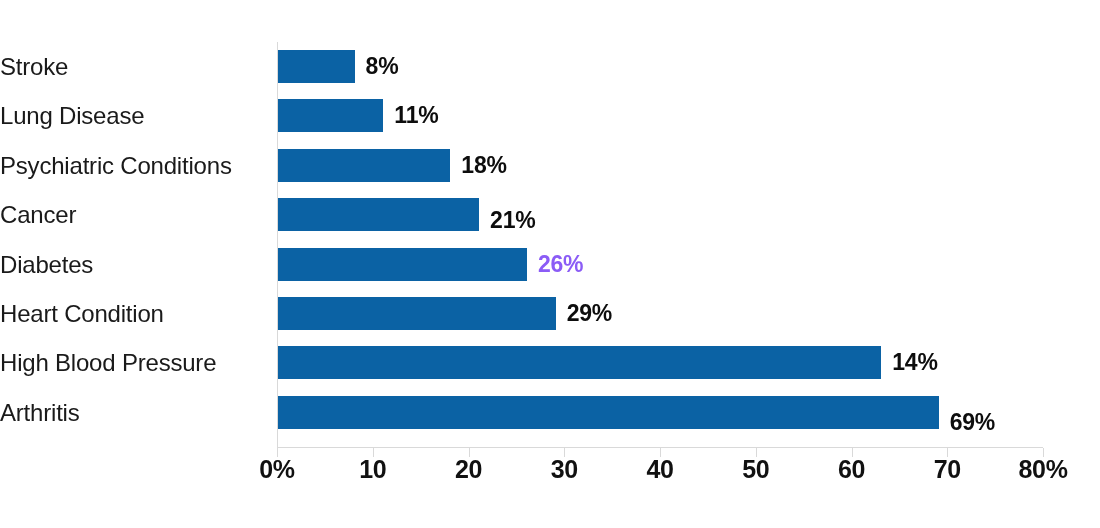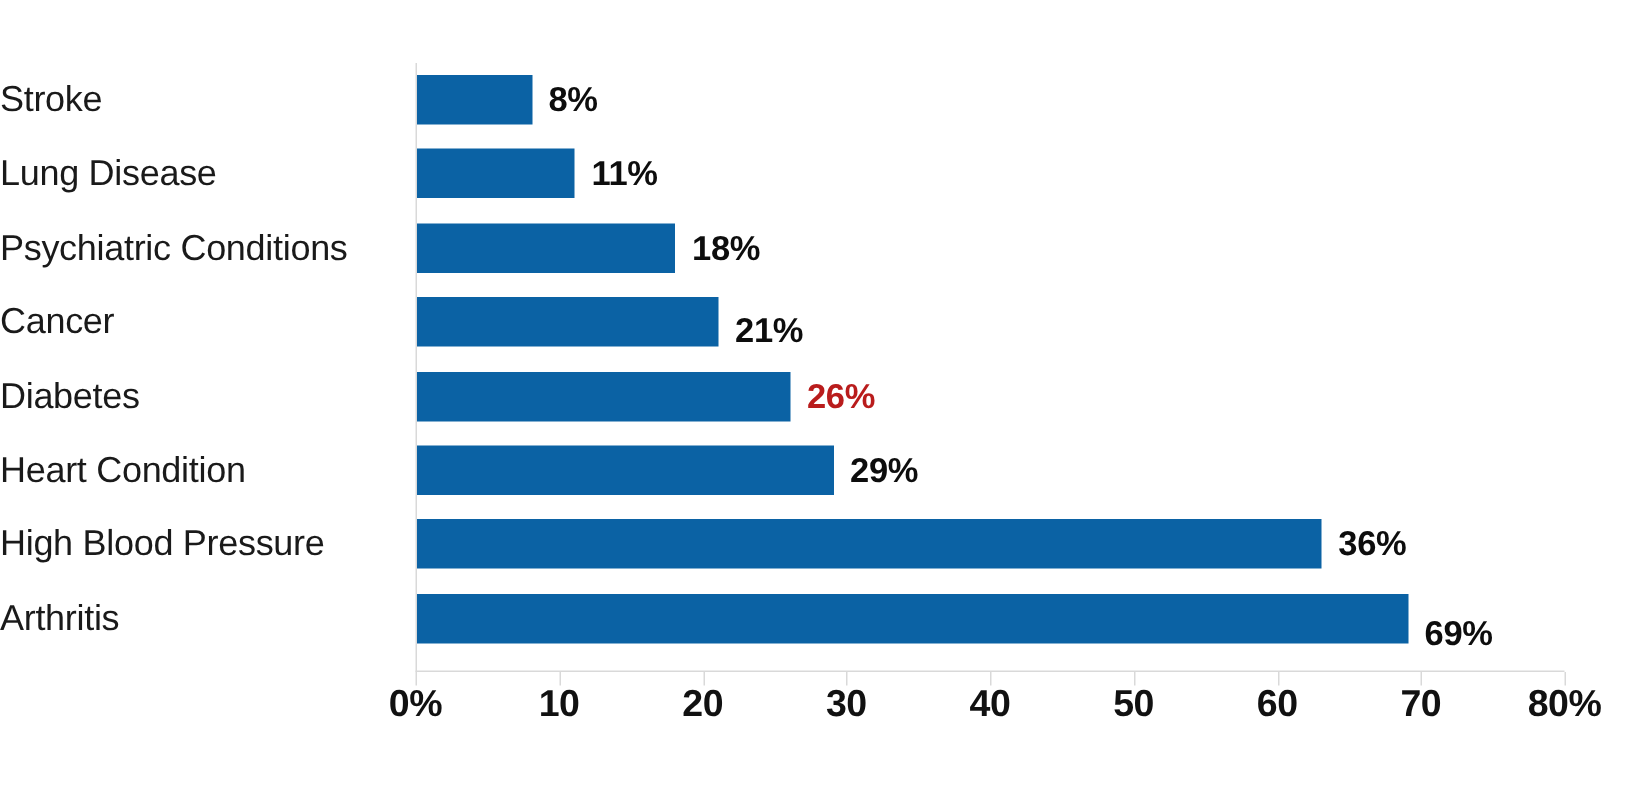--- a/index.html
+++ b/index.html
@@ -173,35 +173,35 @@
         <div class="cat-label">Cancer</div>
         <div class="bar-wrap">
           <div class="bar" style="width: 201.075px; background: rgb(11, 98, 164);"></div>
           <div class="value-label" style="color: rgb(13, 13, 13); margin-top: 12px;">21%</div>
         </div>
       </div>
       <div class="row">
         <div class="cat-label">Diabetes</div>
         <div class="bar-wrap">
           <div class="bar" style="width: 248.95px; background: rgb(11, 98, 164);"></div>
-          <div class="value-label" style="color: #b91c1c;">26%</div>
+          <div class="value-label" style="color: #8b5cf6;">26%</div>
         </div>
       </div>
       <div class="row">
         <div class="cat-label">Heart Condition</div>
         <div class="bar-wrap">
           <div class="bar" style="width: 277.675px; background: rgb(11, 98, 164);"></div>
           <div class="value-label" style="color: rgb(13, 13, 13);">29%</div>
         </div>
       </div>
       <div class="row">
         <div class="cat-label">High Blood Pressure</div>
         <div class="bar-wrap">
           <div class="bar" style="width: 603.225px; background: rgb(11, 98, 164);"></div>
-          <div class="value-label" style="color: rgb(13, 13, 13);">36%</div>
+          <div class="value-label" style="color: rgb(13, 13, 13);">14%</div>
         </div>
       </div>
       <div class="row">
         <div class="cat-label">Arthritis</div>
         <div class="bar-wrap">
           <div class="bar" style="width: 660.675px; background: rgb(11, 98, 164);"></div>
           <div class="value-label" style="color: rgb(13, 13, 13); margin-top: 20px;">69%</div>
         </div>
       </div>
     </div>

